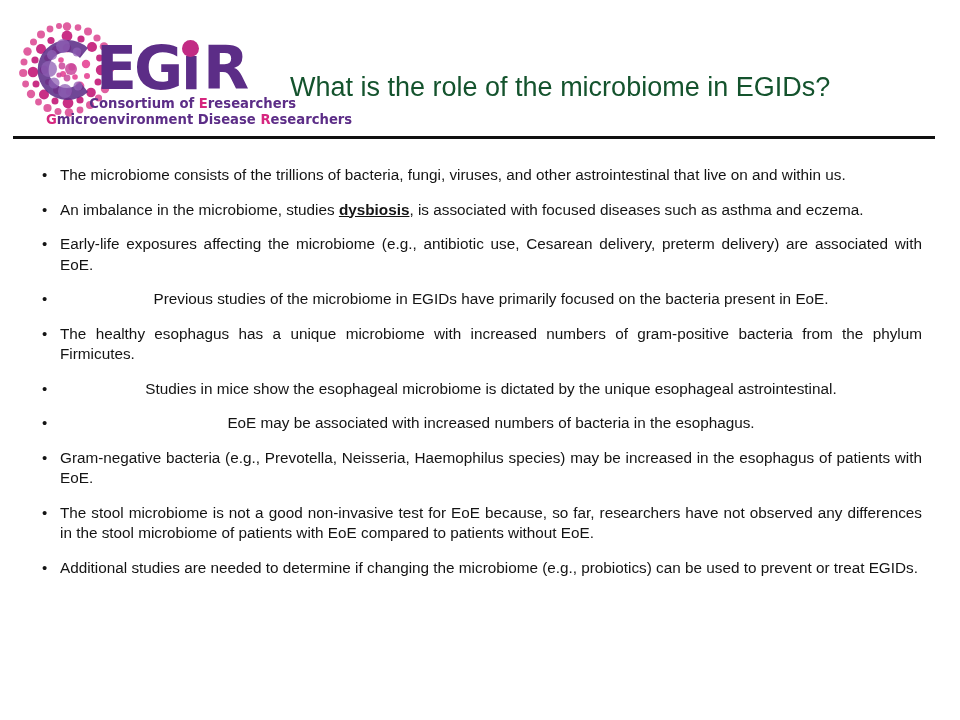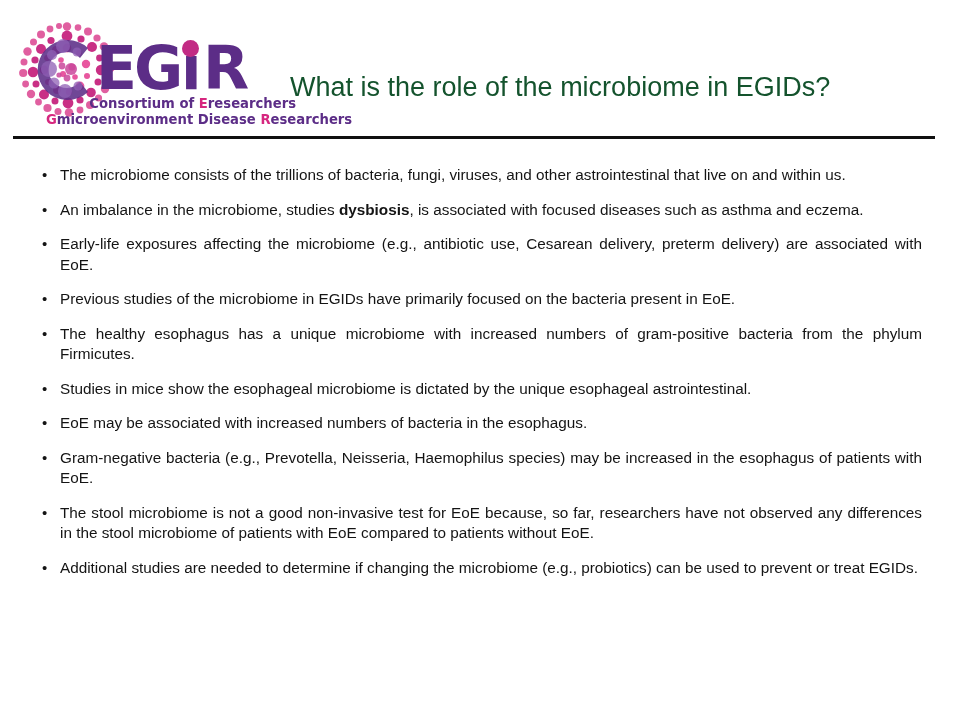--- a/index.html
+++ b/index.html
@@ -138,22 +138,22 @@
     padding-left: 6px;
     box-sizing: border-box;
   }
 
   .bullet-text {
     flex: 1 1 auto;
     text-align: justify;
     text-justify: inter-word;
     padding-right: 2px;
   }
-  .bullet-text.noj { text-align: left; }
-  .bullet-text b { font-weight: bold; }
+  .bullet-text.noj { text-align: center; }
+  .bullet-text b { font-weight: bold; text-decoration: underline; }
 </style>
 </head>
 <body>
 
 <div id="slide-header">
 
   <div id="logo">
 
     <svg id="logo-mark" viewBox="0 0 96 96">
       <circle cx="48" cy="48" r="47" fill="#ffffff"></circle>

